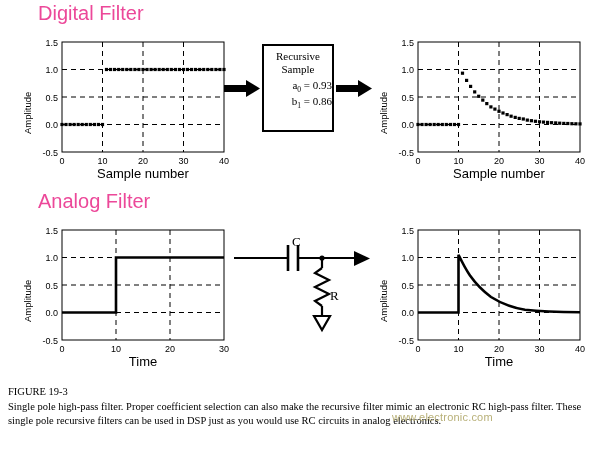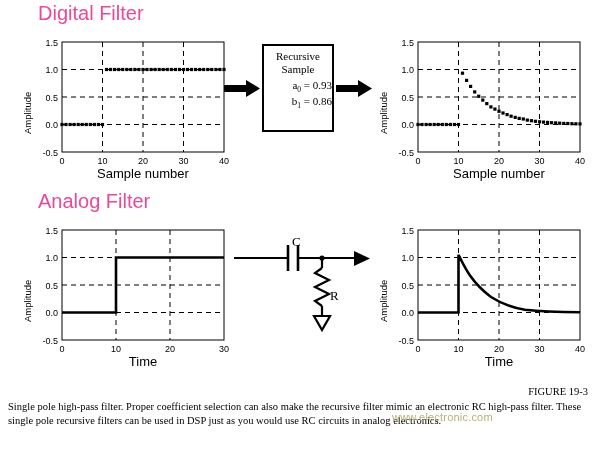--- a/index.html
+++ b/index.html
@@ -73,21 +73,21 @@
   
   #caption {
     position: absolute;
     left: 8px;
     top: 385px;
     width: 580px;
     font-family: "Liberation Serif", serif;
     font-size: 10.5px;
     line-height: 1.32;
   }
-  #caption .fig { display: block; margin-bottom: 1px; text-align: right; }
+  #caption .fig { display: block; margin-bottom: 1px; }
 
   #watermark {
     position: absolute;
     left: 392px;
     top: 411px;
     font-family: "Liberation Sans", sans-serif;
     font-size: 11px;
     color: #b8b078;
     letter-spacing: 0.2px;
   }

